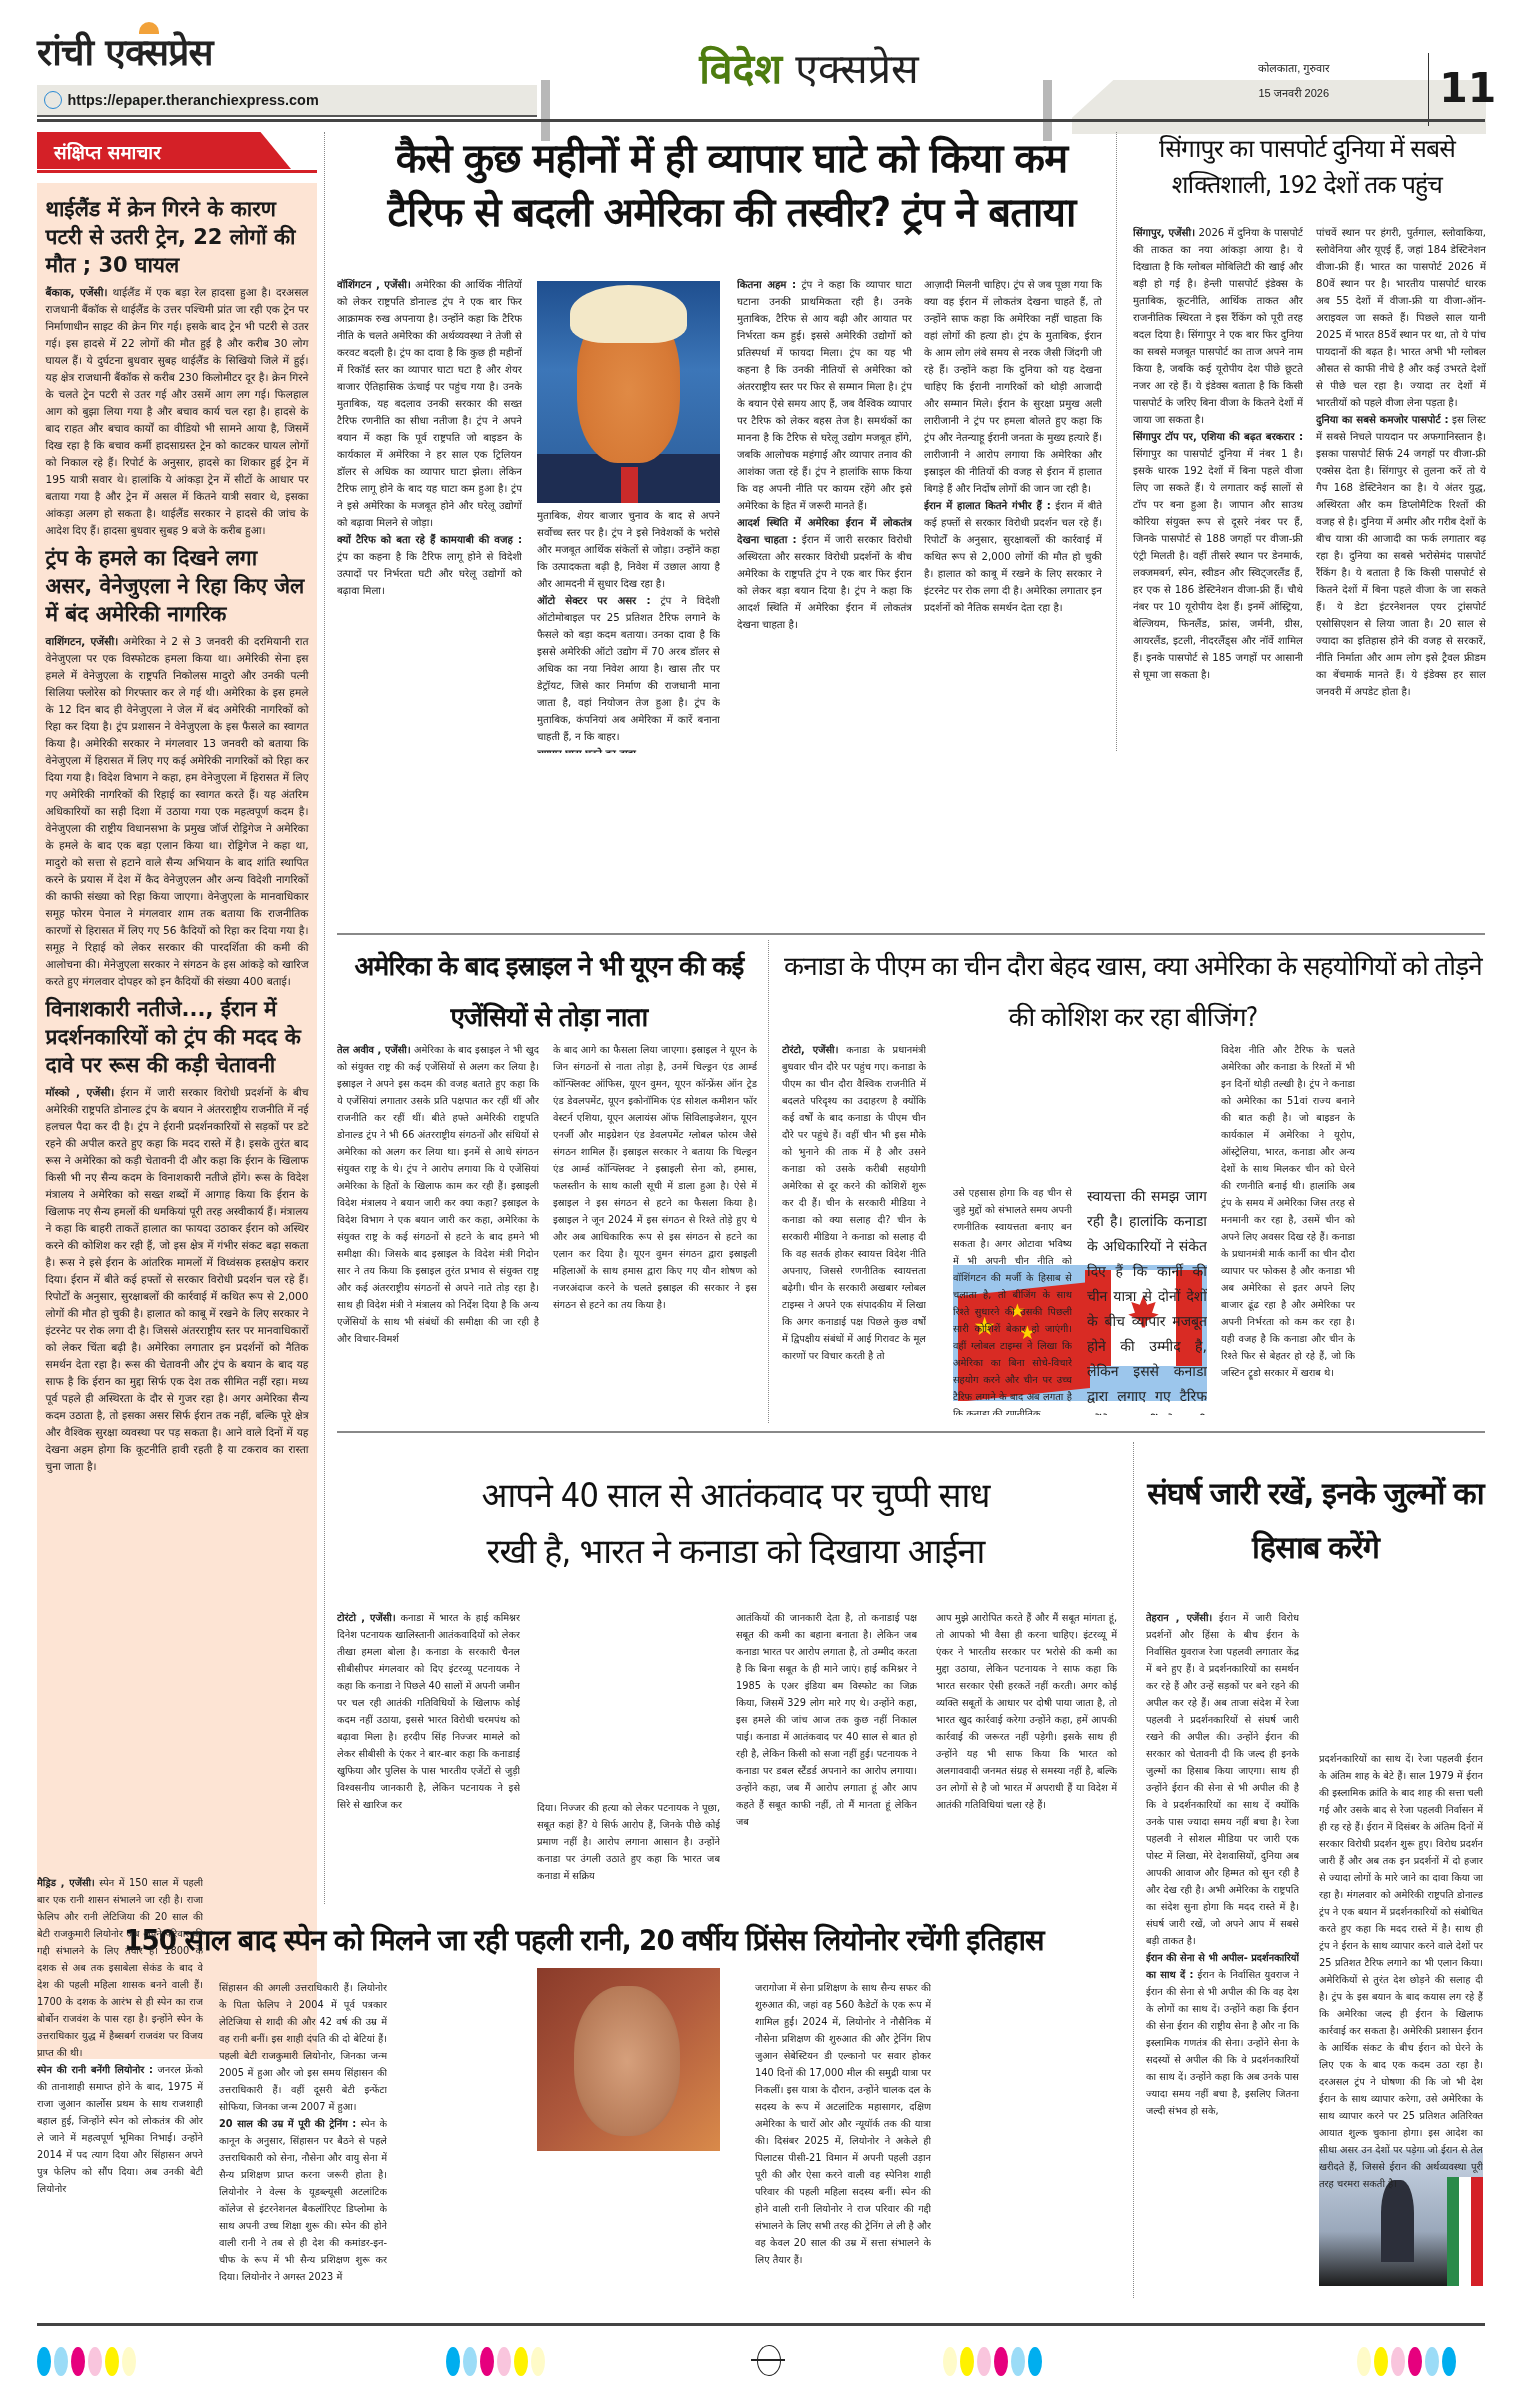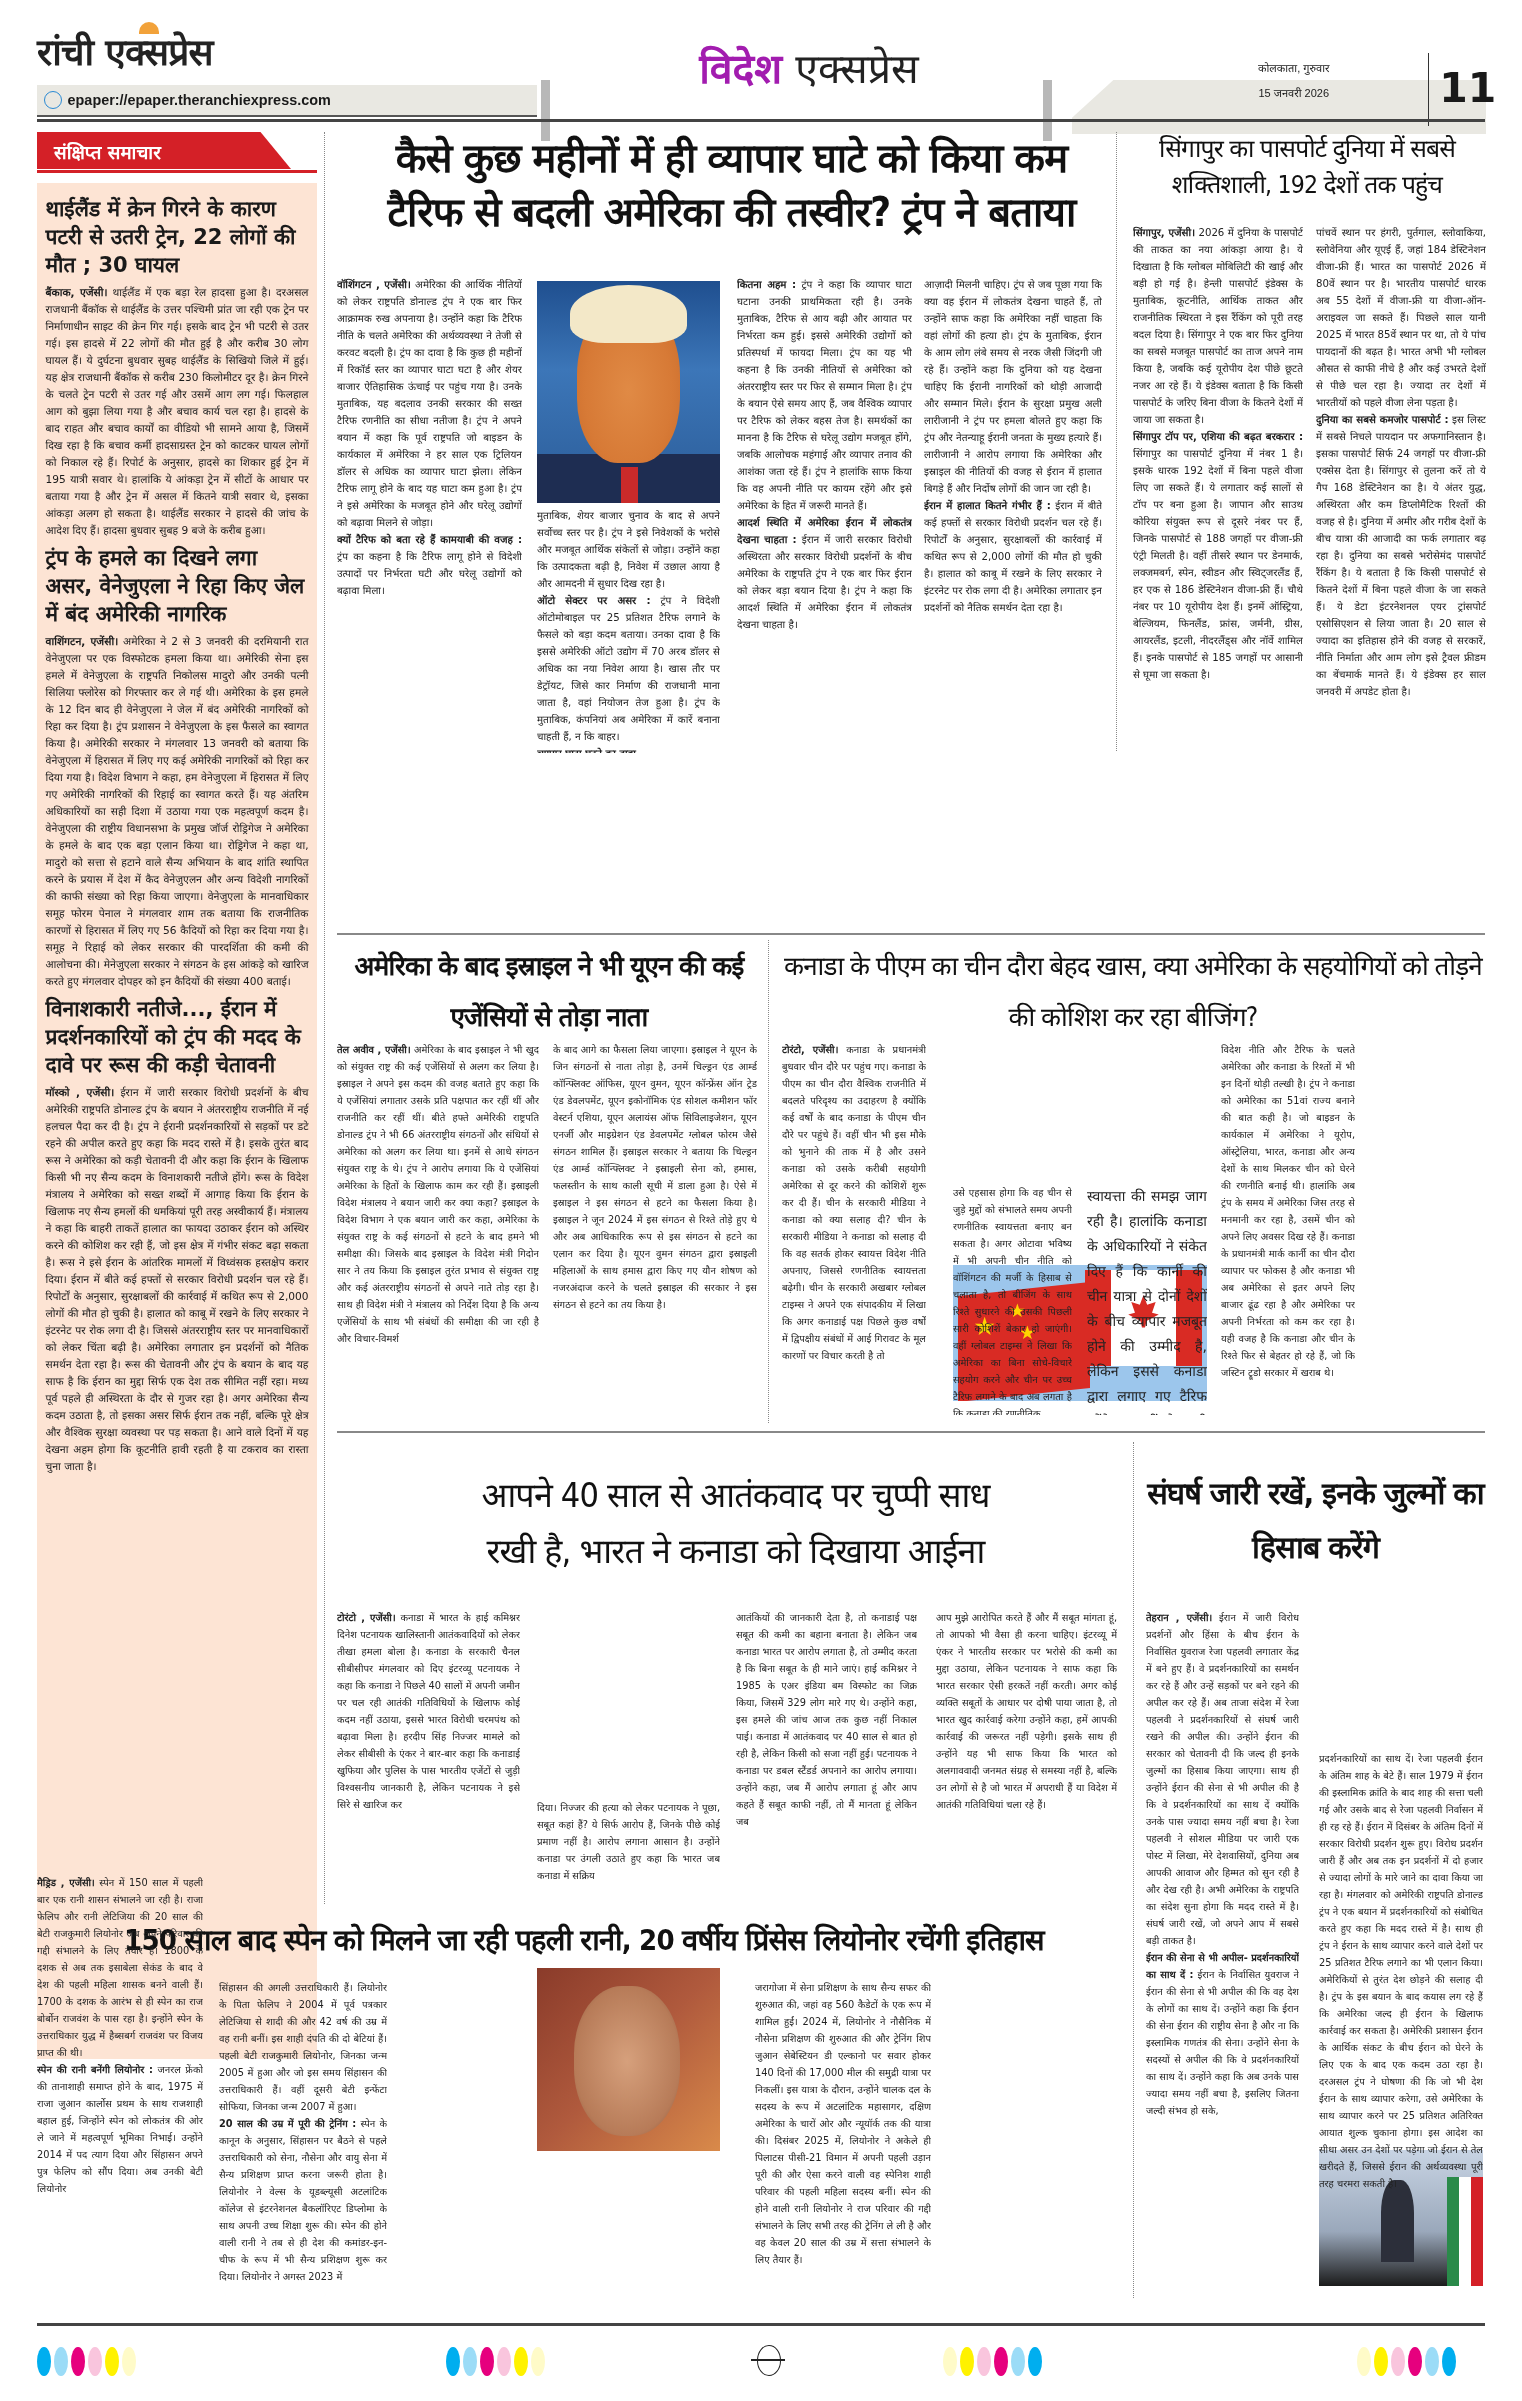--- a/index.html
+++ b/index.html
@@ -5,21 +5,21 @@
   *{box-sizing:border-box;margin:0;padding:0}
   body{width:1523px;height:2401px;background:#fff;font-family:"DejaVu Sans",sans-serif;color:#1a1a1a;position:relative;overflow:hidden}
   .abs{position:absolute}
   .masthead{left:37px;top:22px;width:1448px;height:95px}
   .logo{left:0;top:3.4px;font-family:"DejaVu Serif",serif;font-weight:bold;font-size:37px;letter-spacing:-0.8px;color:#222}
   .logo .sun{display:inline-block;width:20.4px;height:12px;border-radius:20.4px 20.4px 0 0;background:#f2a23a;position:absolute;left:102px;top:-3.4px}
   .urlbar{left:0;top:63px;width:500px;height:32px;background:#e9e8e2;border-bottom:2.5px solid #555;display:flex;align-items:center;padding-left:6.8px;font-weight:bold;font-size:14.4px;font-family:"Liberation Sans",sans-serif}
   .urlbar .ie{width:18.7px;height:18.7px;border:1.7px solid #2a8ad4;border-radius:50%;margin-right:5.1px;display:inline-block}
   .brk{top:58px;width:8.5px;height:61px;background:#b8b8b8}
   .section-title{left:543px;top:17px;width:458px;text-align:center;font-size:41px;font-family:"DejaVu Sans",sans-serif}
-  .section-title .c1{color:#a21caf;font-weight:bold}
+  .section-title .c1{color:#4d7c0f;font-weight:bold}
   .section-title .c2{color:#222}
   .dateblock{left:1035px;top:58px;width:414px;height:54px;background:#e9e8e2;clip-path:polygon(10% 0,100% 0,100% 100%,0 100%,0 70%)}
   .dateline{left:1170px;top:5.1px;text-align:center;font-size:11px;line-height:25.4px;font-family:Liberation Sans, sans-serif}
   .pagenum{left:1399px;top:0;font-size:41px;font-weight:bold;border-left:1.7px solid #333;padding-left:10.2px;height:73px;line-height:70px}
   .rule{height:2.5px;background:#444}
   .redtag{left:37px;top:132px;width:254px;height:37px;background:#d42027;color:#fff;font-weight:bold;font-size:18.7px;padding:6.8px 0 0 17px;clip-path:polygon(0 0,88% 0,100% 100%,0 100%)}
   .redline{left:37px;top:170px;width:280px;height:2.5px;background:#d42027}
   .brief{left:37px;top:183px;width:280px;height:1876px;background:#fde4d4;padding:6.8px 8.5px}
   .brief h3{font-size:21px;line-height:28px;font-weight:bold;margin:5.1px 0 5.1px}
   .brief p{font-size:10.6px;line-height:17px;text-align:justify}
@@ -51,21 +51,21 @@
 </head>
 <body>
 
 <div class="abs masthead">
   <div class="abs logo">
     <span class="sun"></span>
     <span>रांची एक्सप्रेस</span>
   </div>
   <div class="abs urlbar">
     <span class="ie"></span>
-    <span>epaper://epaper.theranchiexpress.com</span>
+    <span>https://epaper.theranchiexpress.com</span>
   </div>
   <div class="abs brk" style="left:504px"></div>
   <div class="abs brk" style="left:1006px"></div>
   <div class="abs section-title">
     <span class="c1">विदेश</span>
     <span class="c2">एक्सप्रेस</span>
   </div>
   <div class="abs dateblock"></div>
   <div class="abs dateline" style="left:1221px;top:34px">
     <div>कोलकाता, गुरुवार</div>

